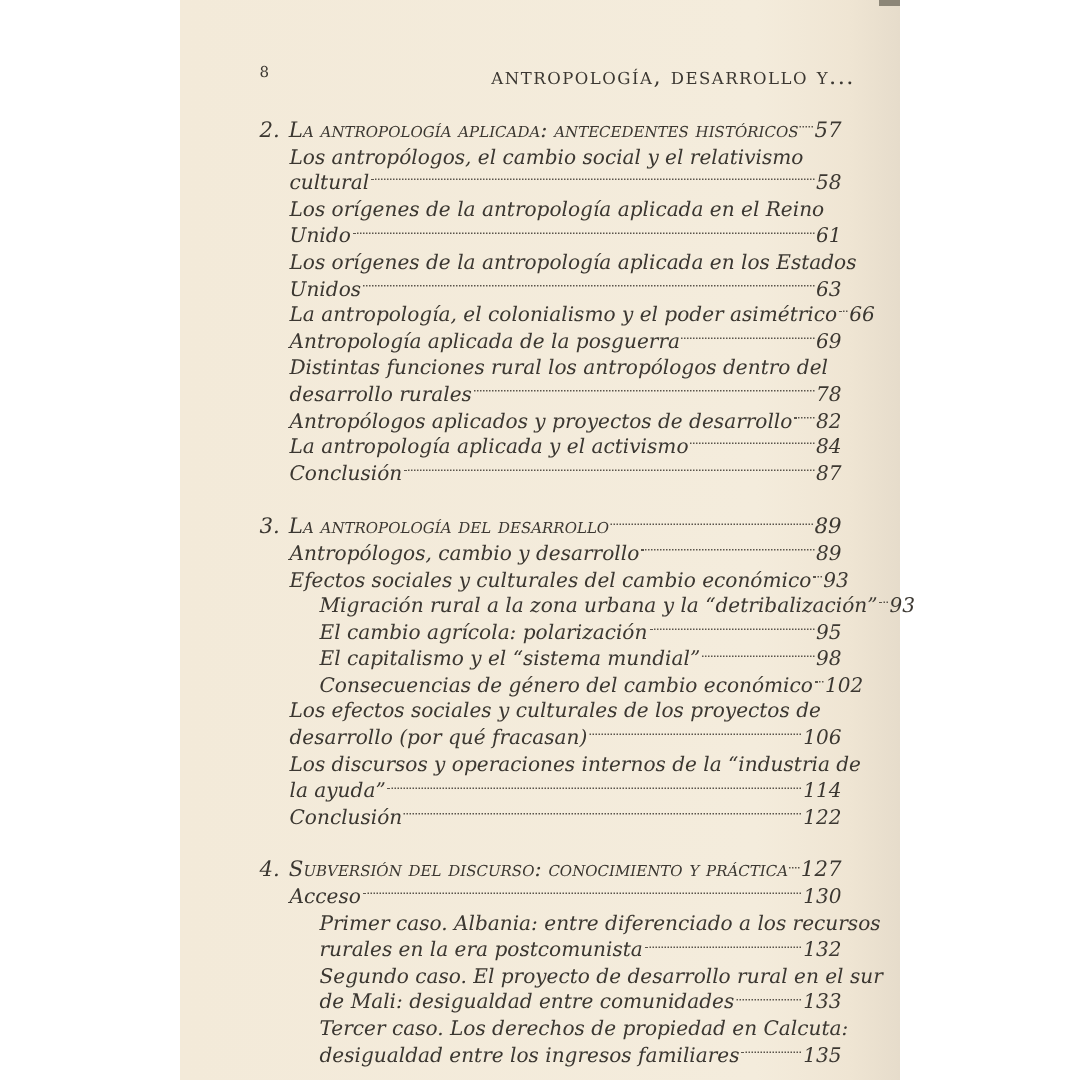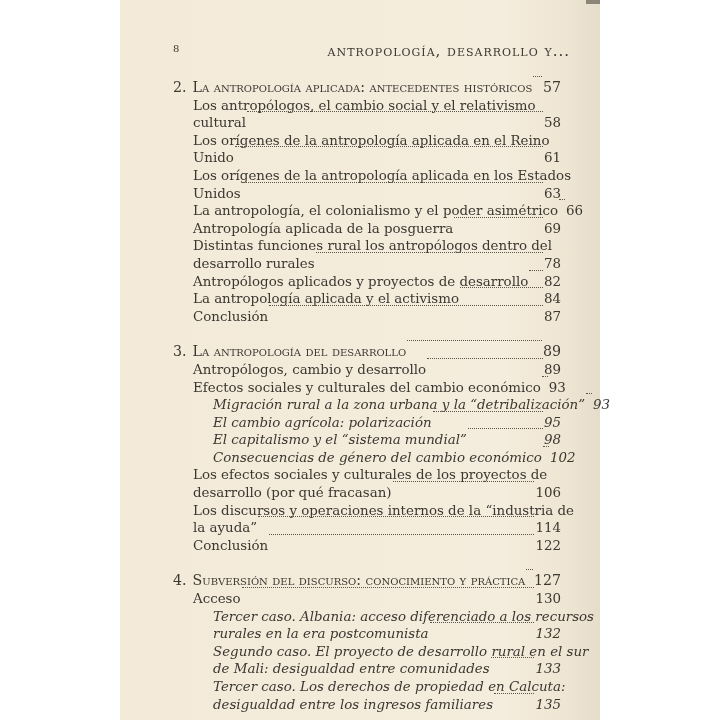--- a/index.html
+++ b/index.html
@@ -13,34 +13,34 @@
   }
   .text { font-family:"DejaVu Serif", "Liberation Serif", serif; color:#3b3731; }
   .header {
     position:absolute; left:53px; top:40px; width:397px; height:20px; font-size:11px;
   }
   .header .pnum { position:absolute; left:0; top:3px; font-size:10px; }
   .header .running { position:absolute; right:0; top:2px; font-size:15px; letter-spacing:1px; font-variant:small-caps; text-transform:lowercase; }
   .toc { position:absolute; left:53px; top:79px; width:388px; }
   .section { margin:0; }
   .entry { position:relative; font-size:13.4px; line-height:17.6px; }
-  .entry .row { display:flex; align-items:flex-start; white-space:nowrap; }
+  .entry .row { display:flex; align-items:center; white-space:nowrap;font-style:italic; }
   .entry .label { flex:0 0 auto; }
   .entry .dots {
     flex:1 1 auto; overflow:hidden; margin:0 1px;
     border-bottom:1.5px dotted #5a544b; height:0; position:relative; top:-3px; min-width:6px;
   }
   .entry .page-ref { flex:0 0 auto; }
   .lvl0 { padding-left:0; font-size:14.2px; }
   .lvl0 .chnum { margin-right:6px; }
   .lvl0 .smallcaps { font-variant:small-caps; }
   .lvl1 { padding-left:20px; }
   .lvl2 { padding-left:40px; font-style:italic; }
   .gap { height:18px; }
-  .wrapline { white-space:nowrap; }
+  .wrapline { white-space:nowrap;font-style:italic; }
 </style>
 </head>
 <body>
 
 <div class="page">
   <div class="page-shadow-top"></div>
 
   <div class="header text">
     <span class="pnum">8</span>
     <span class="running">ANTROPOLOGÍA, DESARROLLO Y...</span>
@@ -208,21 +208,21 @@
           </div>
         </div>
         <div class="entry lvl1">
           <div class="row">
             <span class="label">Acceso</span>
             <span class="dots"></span>
             <span class="page-ref">130</span>
           </div>
         </div>
         <div class="entry lvl2">
-          <div class="wrapline">Tercer caso. Albania: acceso diferenciado a los recursos</div>
+          <div class="wrapline">Primer caso. Albania: entre diferenciado a los recursos</div>
           <div class="row">
             <span class="label">rurales en la era postcomunista</span>
             <span class="dots"></span>
             <span class="page-ref">132</span>
           </div>
         </div>
         <div class="entry lvl2">
           <div class="wrapline">Segundo caso. El proyecto de desarrollo rural en el sur</div>
           <div class="row">
             <span class="label">de Mali: desigualdad entre comunidades</span>

